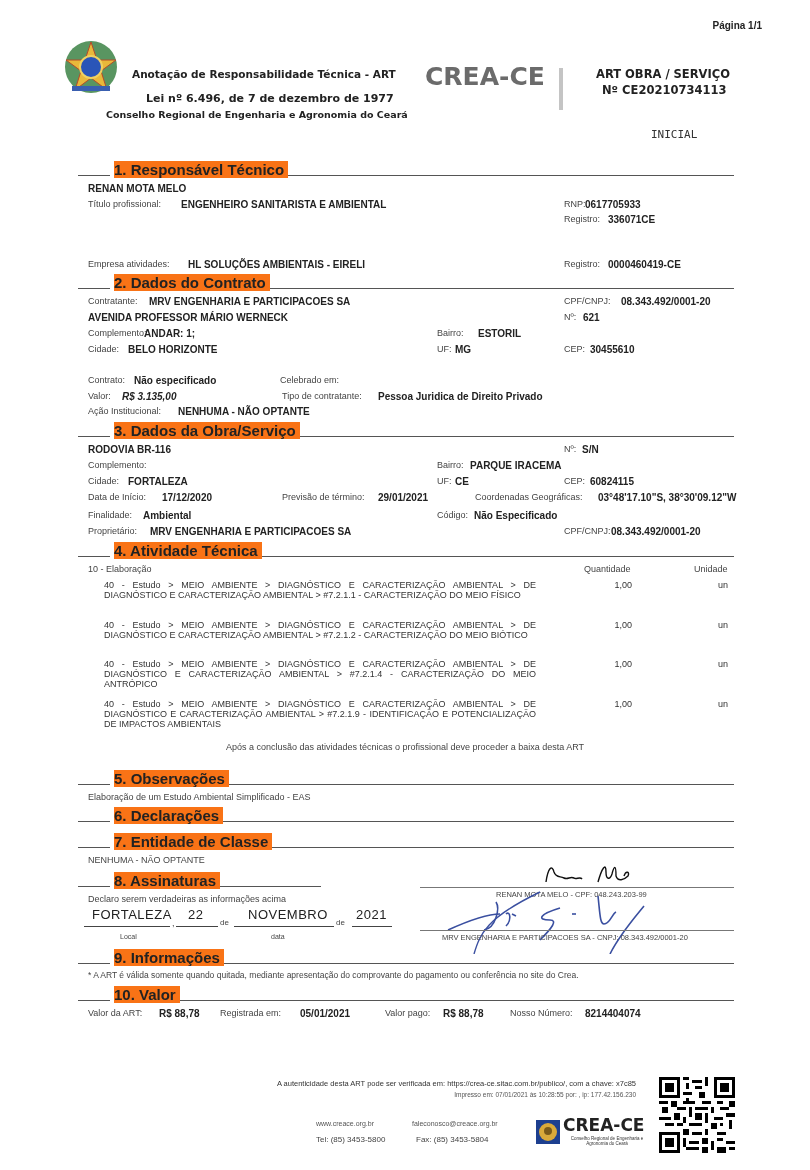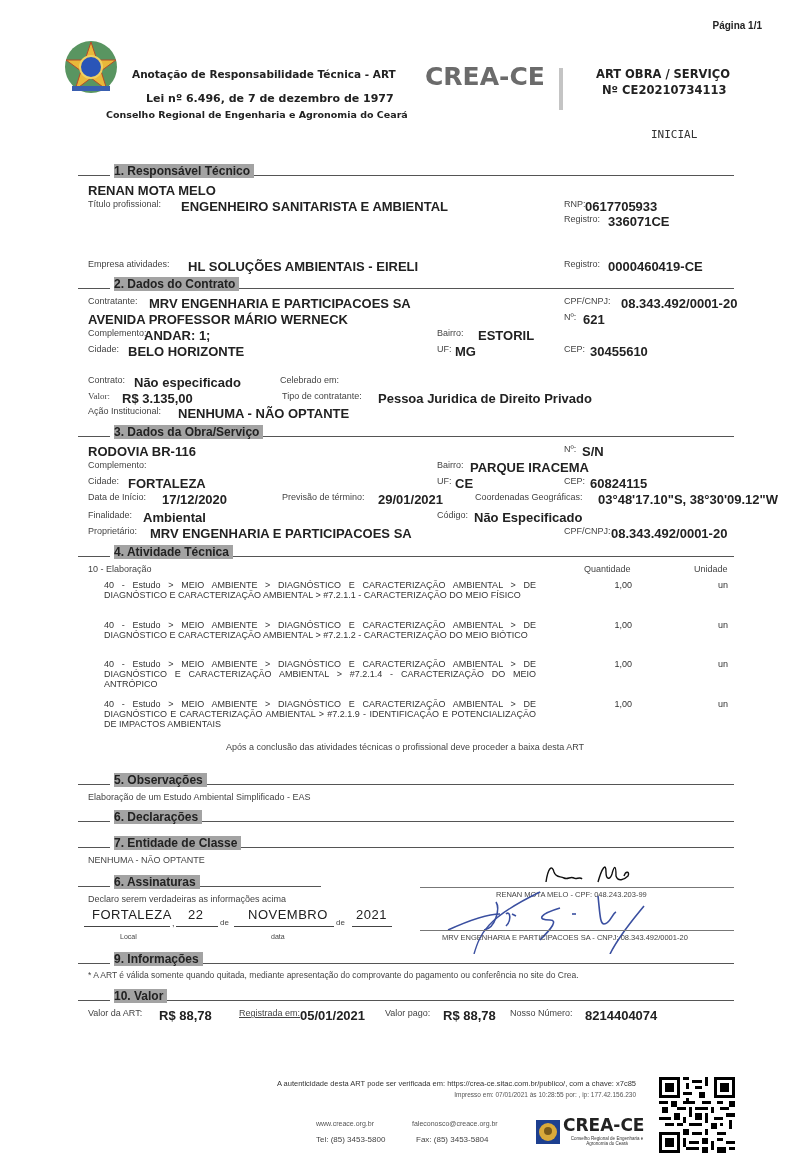--- a/index.html
+++ b/index.html
@@ -1,23 +1,23 @@
 <!DOCTYPE html>
 <html><head>
 <meta charset="utf-8">
 <style>
   html, body { margin:0; padding:0; background:#fff; }
   body { width:810px; height:1170px; position:relative; overflow:hidden;
          font-family:"Liberation Sans", sans-serif; color:#222; font-size:9px; }
   .abs { position:absolute; white-space:nowrap; }
   .lbl { color:#444; font-size:9px; }
-  .val { font-weight:bold; font-size:13px; color:#222; }
+  .val { font-weight:bold; font-size:10px; color:#222; }
   .sec { position:absolute; left:78px; width:656px; height:12px; }
   .sec .pre { position:absolute; left:0; bottom:2px; width:32px; border-bottom:1px solid #555; }
-  .sec .t { position:absolute; left:36px; bottom:0; font-weight:bold; font-size:12px; background:#a3a3a3; padding-right:4px; }
+  .sec .t { position:absolute; left:36px; bottom:0; font-weight:bold; font-size:15px; background:#f97316; padding-right:4px; }
   .sec .post { position:absolute; left:36px; right:0; bottom:2px; border-bottom:1px solid #555; z-index:0; }
   .sec .t { z-index:1; }
   .act { position:absolute; left:104px; width:432px; font-size:9px; line-height:10px; color:#333; text-align:justify; white-space:normal; }
   .qty { position:absolute; left:600px; width:32px; text-align:right; font-size:9px; color:#333; }
   .unit { position:absolute; left:700px; width:28px; text-align:right; font-size:9px; color:#333; }
   .uline { position:absolute; border-bottom:1px solid #444; }
   .hand { font-size:13px; color:#222; letter-spacing:0.5px; }
 </style>
 </head>
 <body>
@@ -76,22 +76,22 @@
 <div class="abs val" style="left:470px; top:328px;padding-left:8px;">ESTORIL</div>
 <div class="abs lbl" style="left:88px; top:344px;">Cidade:</div>
 <div class="abs val" style="left:128px; top:344px;">BELO HORIZONTE</div>
 <div class="abs lbl" style="left:437px; top:344px;">UF:</div>
 <div class="abs val" style="left:455px; top:344px;">MG</div>
 <div class="abs lbl" style="left:564px; top:344px;">CEP:</div>
 <div class="abs val" style="left:590px; top:344px;">30455610</div>
 <div class="abs lbl" style="left:88px; top:375px;">Contrato:</div>
 <div class="abs val" style="left:134px; top:375px;">Não especificado</div>
 <div class="abs lbl" style="left:280px; top:375px;">Celebrado em:</div>
-<div class="abs lbl" style="left:88px; top:391px;font-family:Liberation Serif, serif;">Valor:</div>
-<div class="abs val" style="left:122px; top:391px;">R$ 3.135,00</div>
+<div class="abs lbl" style="left:88px; top:391px;">Valor:</div>
+<div class="abs val" style="left:122px; top:391px;font-style:italic;">R$ 3.135,00</div>
 <div class="abs lbl" style="left:282px; top:391px;">Tipo de contratante:</div>
 <div class="abs val" style="left:378px; top:391px;">Pessoa Juridica de Direito Privado</div>
 <div class="abs lbl" style="left:88px; top:406px;">Ação Institucional:</div>
 <div class="abs val" style="left:178px; top:406px;">NENHUMA - NÃO OPTANTE</div>
 
 <div class="sec" style="top:427px;">
   <div class="post"></div>
     <div class="pre"></div>
   <span class="t">3. Dados da Obra/Serviço</span>
 </div>
@@ -169,21 +169,21 @@
 <div class="sec" style="top:838px;">
   <div class="post"></div>
     <div class="pre"></div>
   <span class="t">7. Entidade de Classe</span>
 </div>
 <div class="abs lbl" style="left:88px; top:855px;">NENHUMA - NÃO OPTANTE</div>
 
 <div class="sec" style="top:877px; width:243px;">
   <div class="post"></div>
     <div class="pre"></div>
-  <span class="t">6. Assinaturas</span>
+  <span class="t">8. Assinaturas</span>
 </div>
 <div class="abs lbl" style="left:88px; top:894px;">Declaro serem verdadeiras as informações acima</div>
 <div class="abs hand" style="left:92px; top:907px;">FORTALEZA</div>
 <div class="uline" style="left:84px; top:926px; width:86px;"></div>
 <div class="abs lbl" style="left:172px; top:918px;">,</div>
 <div class="abs hand" style="left:188px; top:907px;">22</div>
 <div class="uline" style="left:176px; top:926px; width:42px;"></div>
 <div class="abs lbl" style="left:220px; top:918px; font-size:8px;">de</div>
 <div class="abs hand" style="left:248px; top:907px;">NOVEMBRO</div>
 <div class="uline" style="left:234px; top:926px; width:100px;"></div>
@@ -223,21 +223,21 @@
 </div>
 <div class="abs lbl" style="left:88px; top:970px; font-size:8.5px;">* A ART é válida somente quando quitada, mediante apresentação do comprovante do pagamento ou conferência no site do Crea.</div>
 
 <div class="sec" style="top:991px;">
   <div class="post"></div>
     <div class="pre"></div>
   <span class="t">10. Valor</span>
 </div>
 <div class="abs lbl" style="left:88px; top:1008px;">Valor da ART:</div>
 <div class="abs val" style="left:159px; top:1008px;">R$ 88,78</div>
-<div class="abs lbl" style="left:239px; top:1008px;text-decoration:underline;">Registrada em:</div>
+<div class="abs lbl" style="left:220px; top:1008px;">Registrada em:</div>
 <div class="abs val" style="left:300px; top:1008px;">05/01/2021</div>
 <div class="abs lbl" style="left:385px; top:1008px;">Valor pago:</div>
 <div class="abs val" style="left:443px; top:1008px;">R$ 88,78</div>
 <div class="abs lbl" style="left:510px; top:1008px;">Nosso Número:</div>
 <div class="abs val" style="left:585px; top:1008px;">8214404074</div>
 
 <div class="abs lbl" style="right:174px; top:1079px; font-size:7.5px; color:#333;">A autenticidade desta ART pode ser verificada em: https://crea-ce.sitac.com.br/publico/, com a chave: x7c85</div>
 <div class="abs lbl" style="right:174px; top:1091px; font-size:6.5px; color:#555;">Impresso em: 07/01/2021 às 10:28:55 por: , ip: 177.42.156.230</div>
 <div class="abs lbl" style="left:316px; top:1120px; font-size:7px; color:#555;">www.creace.org.br</div>
 <div class="abs lbl" style="left:412px; top:1120px; font-size:7px; color:#555;">faleconosco@creace.org.br</div>

